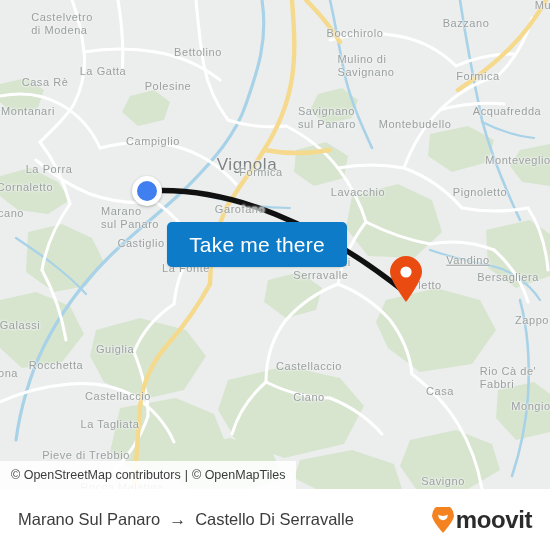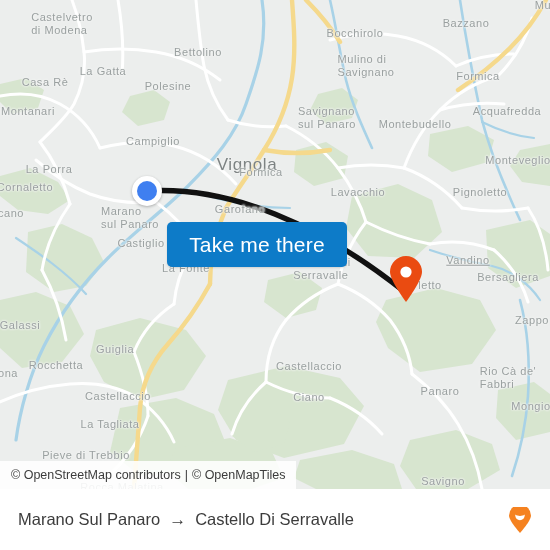--- a/index.html
+++ b/index.html
@@ -263,21 +263,21 @@
         <div class="lbl" style="left: 322px; top: 268px;">Castello di
 Serravalle</div>
         <div class="lbl" style="left: 20px; top: 325px;">Galassi</div>
         <div class="lbl" style="left: 532px; top: 320px;">Zappo</div>
         <div class="lbl" style="left: 115px; top: 349px;">Guiglia</div>
         <div class="lbl" style="left: 56px; top: 365px;">Rocchetta</div>
         <div class="lbl" style="left: 8px; top: 373px;">ona</div>
         <div class="lbl" style="left: 309px; top: 366px;">Castellaccio</div>
         <div class="lbl" style="left: 508px; top: 377px;">Rio Cà de'
 Fabbri</div>
-        <div class="lbl" style="left: 440px; top: 391px;">Panaro</div>
+        <div class="lbl" style="left: 440px; top: 391px;">Casa</div>
         <div class="lbl" style="left: 118px; top: 396px;">Castellaccio</div>
         <div class="lbl" style="left: 309px; top: 397px;">Ciano</div>
         <div class="lbl" style="left: 531px; top: 406px;">Mongio</div>
         <div class="lbl" style="left: 110px; top: 424px;">La Tagliata</div>
         <div class="lbl" style="left: 86px; top: 455px;">Pieve di Trebbio</div>
         <div class="lbl" style="left: 122px; top: 487px;">Rocca Malatina</div>
         <div class="lbl" style="left: 443px; top: 481px;">Savigno</div>
       </div>
 
     <div id="origin-marker" title="Marano Sul Panaro" style="left: 147px; top: 191px;">
@@ -307,16 +307,17 @@
     <div id="route-summary">
       <span>Marano Sul Panaro</span>
       <span class="arrow">→</span>
       <span>Castello Di Serravalle</span>
     </div>
     <div id="brand">
       <svg width="24" height="26" viewBox="0 0 24 26">
         <path d="M12 26 C12 26 23 14 23 8.6 A11 11 0 1 0 1 8.6 C1 14 12 26 12 26 Z" fill="#f58220"></path>
         <path d="M7.2 7.6 C7.2 11.3 9.3 13.2 12 13.2 C14.7 13.2 16.8 11.3 16.8 7.6 C15.4 8.6 13.8 9.0 12 9.0 C10.2 9.0 8.6 8.6 7.2 7.6 Z" fill="#ffffff"></path>
       </svg>
+      <span class="brand-word">moovit</span>
     </div>
   </div>
 
 </div>
 
 </body></html>

